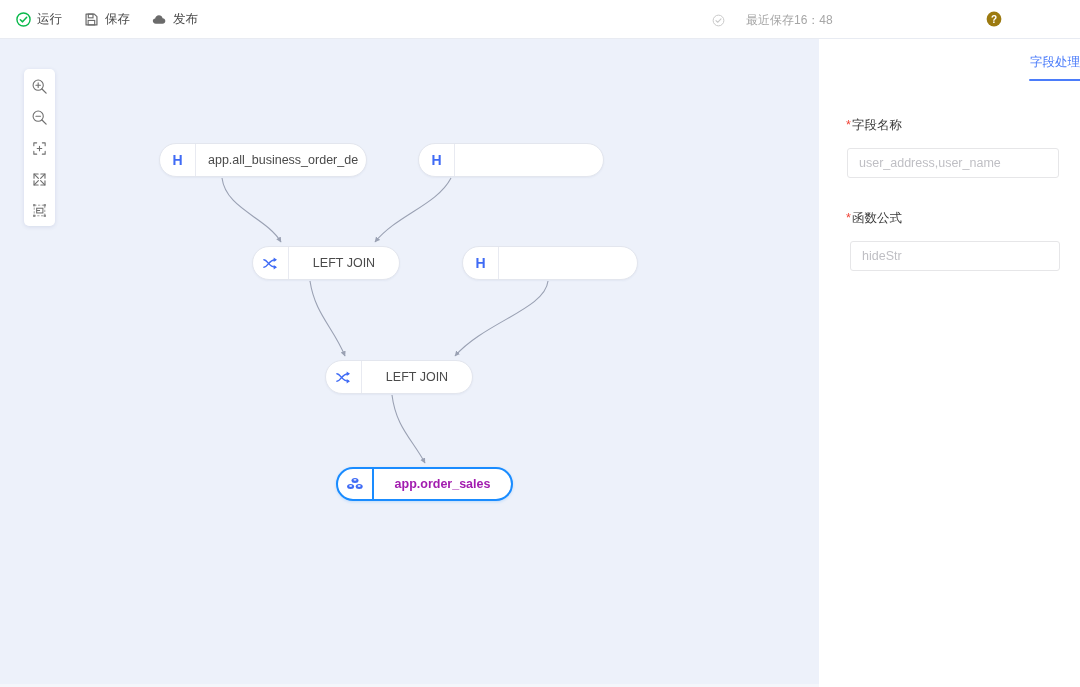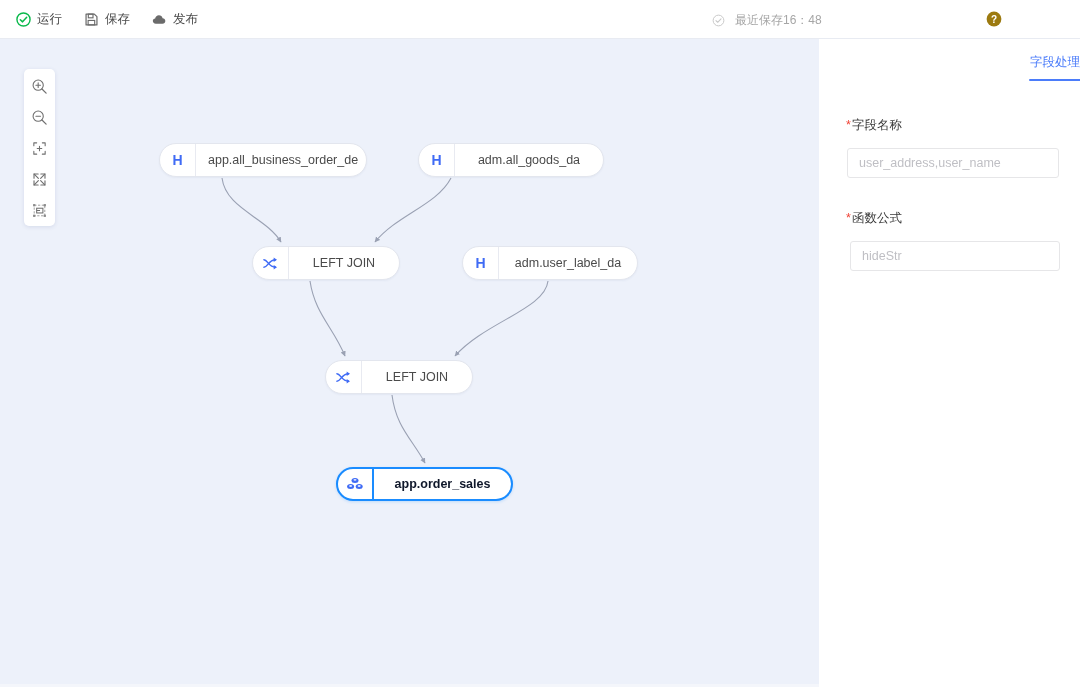--- a/index.html
+++ b/index.html
@@ -44,21 +44,21 @@
     line-height: 1;
     white-space: nowrap;
   }
   .tool-btn .ic { width: 15px; height: 15px; display: block; }
   .saved-info {
     position: absolute;
     left: 712px;
     top: 12px;
     display: flex;
     align-items: center;
-    gap: 10px;
+    gap: 21px;
     font-size: 12px;
     color: #a6a6a6;
     white-space: nowrap;
   }
   .saved-info .ic { width: 13px; height: 13px; display: block; }
   .help-btn {
     position: absolute;
     left: 986px;
     top: 11px;
     width: 16px;
@@ -146,21 +146,21 @@
   .node.hive .node-icon {
     font-weight: bold;
     font-size: 14px;
     color: #3f6bf5;
   }
   .node.selected {
     border: 2px solid #1a8cff;
     box-shadow: 0 1px 3px rgba(26,140,255,0.22);
   }
   .node.selected .node-icon { border-right: 2px solid #1a8cff; width: 34px; }
-  .node.selected .node-label { font-weight: bold; color: #0f172a; }
+  .node.selected .node-label { font-weight: bold; color: #a21caf; }
 
   
   .panel {
     position: absolute;
     left: 819px;
     top: 39px;
     width: 261px;
     height: 648px;
     background: #ffffff;
     box-sizing: border-box;
@@ -339,40 +339,38 @@
     </div>
   </div>
 
   <div class="node hive" style="left:159px;top:104px;width:208px;">
     <div class="node-icon">H</div>
     <div class="node-label">app.all_business_order_de</div>
   </div>
 
   <div class="node hive" style="left:418px;top:104px;width:186px;">
     <div class="node-icon">H</div>
-    <div class="node-label">adm.all_goods_da</div>
   </div>
 
   <div class="node join" style="left:252px;top:207px;width:148px;">
     <div class="node-icon">
       <svg width="17" height="15" viewBox="0 0 18 16">
         <g stroke="#3f6bf5" stroke-width="1.6" fill="none" stroke-linecap="round">
           <path d="M2 4 C6 4 7 12 14.4 12"></path>
           <path d="M2 12 C6 12 7 4 14.4 4"></path>
         </g>
         <path d="M12.4 1.6 L15.8 4 L12.4 6.4 Z" fill="#3f6bf5"></path>
         <path d="M12.4 9.6 L15.8 12 L12.4 14.4 Z" fill="#3f6bf5"></path>
       </svg>
     </div>
     <div class="node-label">LEFT JOIN</div>
   </div>
 
   <div class="node hive" style="left:462px;top:207px;width:176px;">
     <div class="node-icon">H</div>
-    <div class="node-label">adm.user_label_da</div>
   </div>
 
   <div class="node join" style="left:325px;top:321px;width:148px;">
     <div class="node-icon">
       <svg width="17" height="15" viewBox="0 0 18 16">
         <g stroke="#3f6bf5" stroke-width="1.6" fill="none" stroke-linecap="round">
           <path d="M2 4 C6 4 7 12 14.4 12"></path>
           <path d="M2 12 C6 12 7 4 14.4 4"></path>
         </g>
         <path d="M12.4 1.6 L15.8 4 L12.4 6.4 Z" fill="#3f6bf5"></path>

